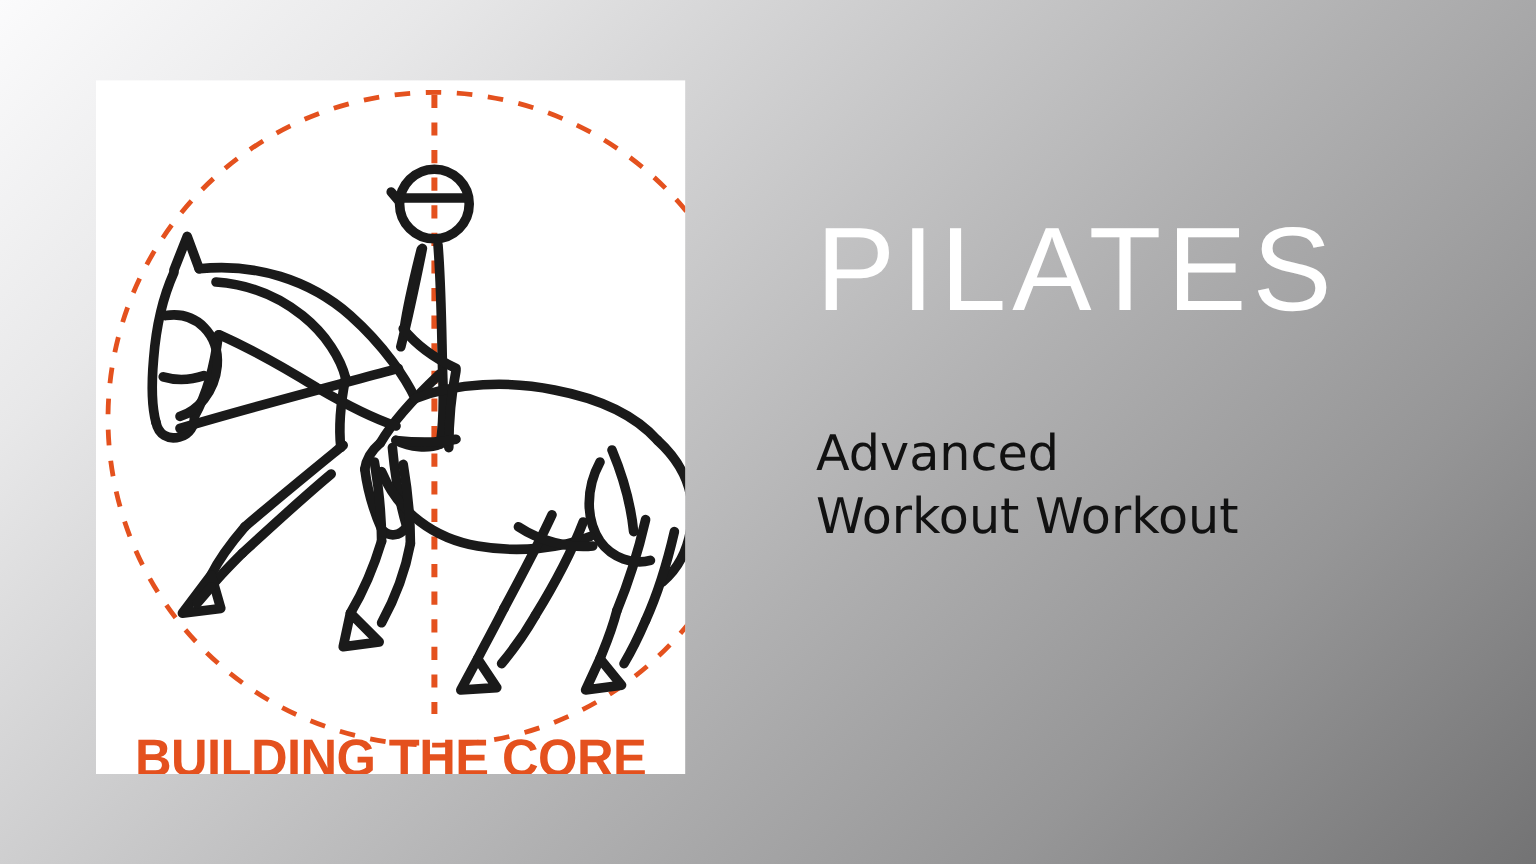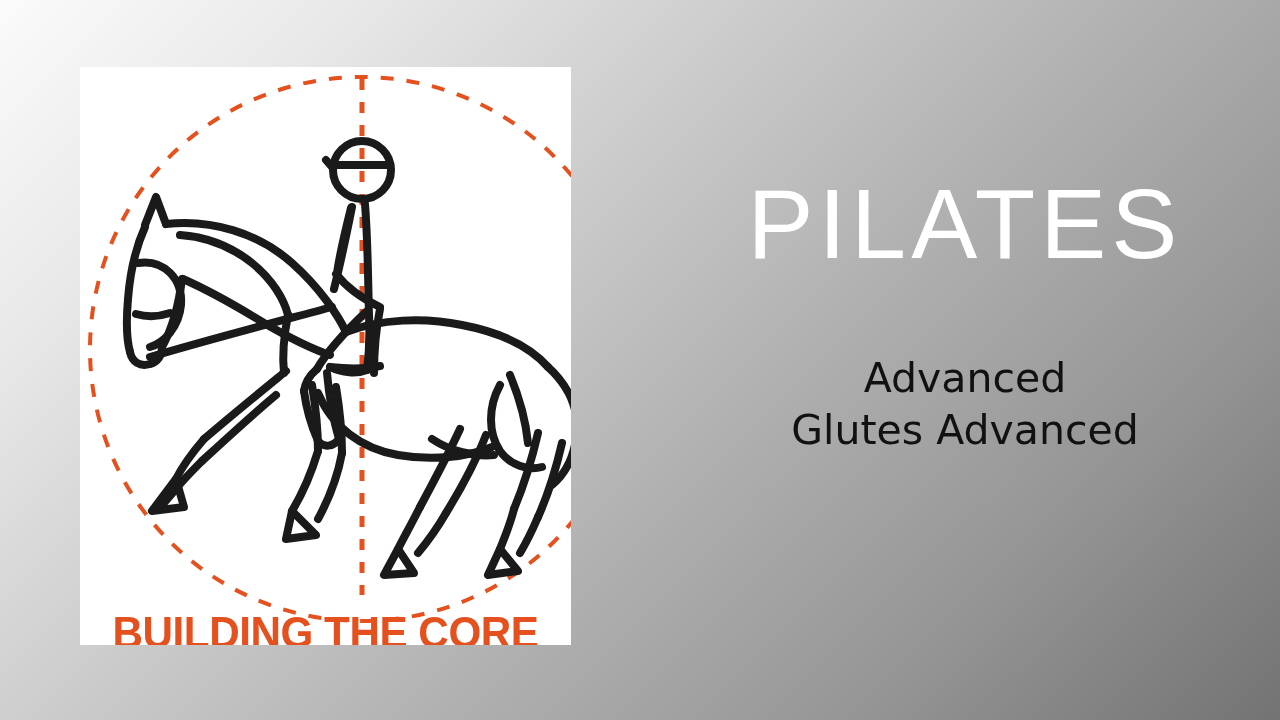--- a/index.html
+++ b/index.html
@@ -72,36 +72,36 @@
     top: 0;
     width: 570px;
     height: 720px;
   }
 
   #main-title {
     position: absolute;
     left: 0;
     width: 570px;
     top: 172px;
-    text-align: center;
+    text-align: left;
     color: #ffffff;
     font-family: "Liberation Sans", sans-serif;
     font-weight: normal;
     font-size: 99px;
     line-height: 104px;
     letter-spacing: 5px;
     white-space: nowrap;
   }
 
   #subtitle {
     position: absolute;
     left: 0;
     width: 570px;
     top: 352px;
-    text-align: center;
+    text-align: left;
     color: #111111;
     font-family: "DejaVu Sans", sans-serif;
     font-weight: normal;
     font-size: 41px;
     line-height: 52px;
   }
   #subtitle .sub-line {
     display: block;
     white-space: nowrap;
   }
@@ -227,17 +227,17 @@
 
     </div>
   </div>
 
   <div id="text-panel">
 
     <div id="main-title">PILATES</div>
 
     <div id="subtitle">
       <span class="sub-line">Advanced</span>
-      <span class="sub-line">Glutes Advanced</span>
+      <span class="sub-line">Workout Workout</span>
     </div>
   </div>
 
 </div>
 
 </body></html>

